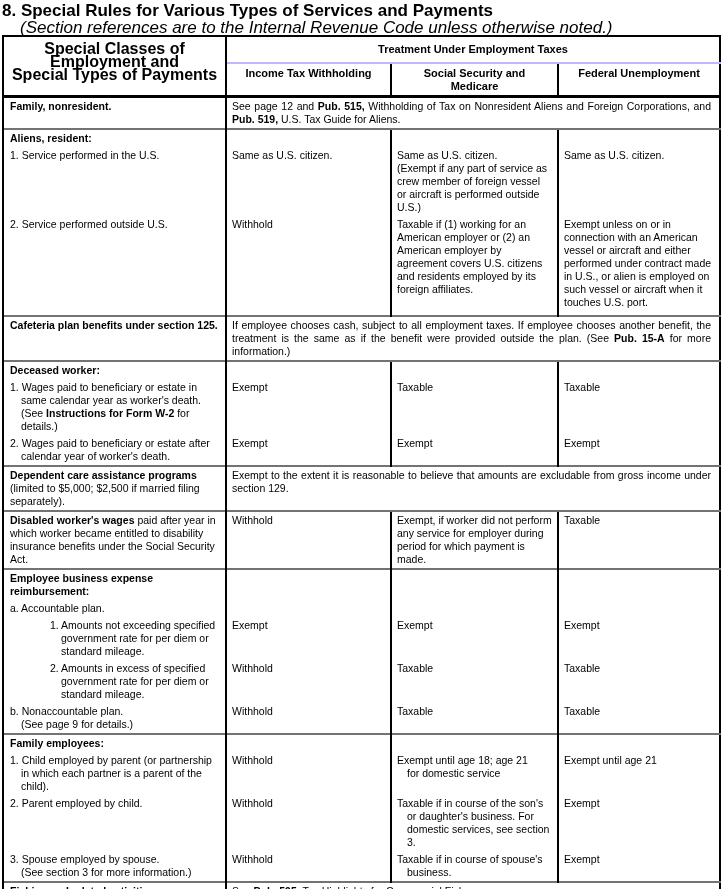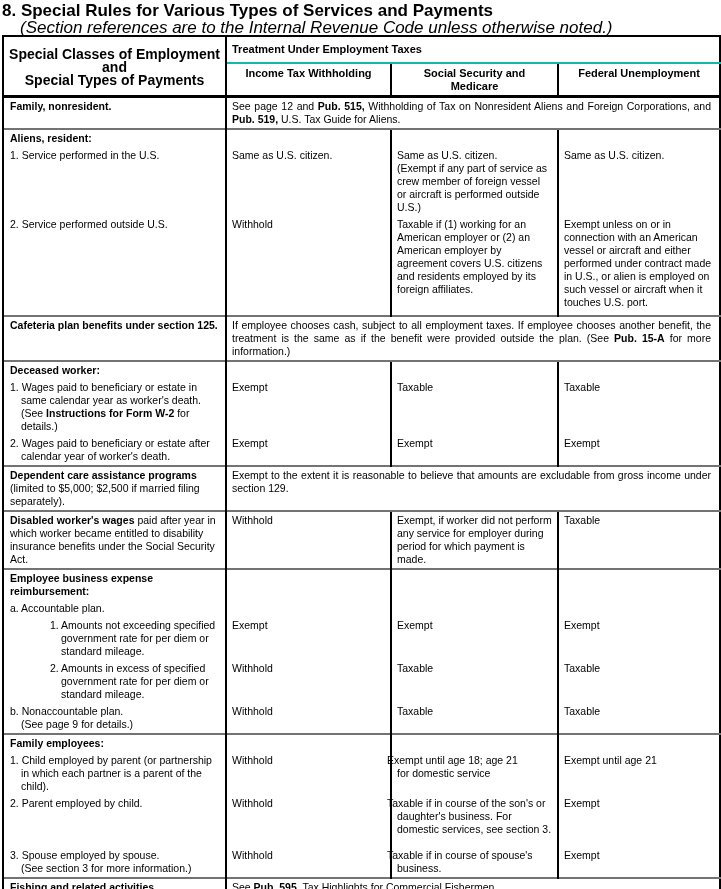--- a/index.html
+++ b/index.html
@@ -24,31 +24,31 @@
   td {
     border-left: 2px solid #000;
     vertical-align: top;
     padding: 2px 5px;
     font-size: 10.5px; line-height: 13px;
     white-space: pre-line;
     word-wrap: break-word;
   }
   
   tr.sec > td { border-top: 2px solid #737373; }
-  tr.hr2 > td { border-top: 2px solid #14b8a6; }
+  tr.hr2 > td { border-top: 2px solid #c4b5fd; }
   tr.body-start > td { border-top: 3px solid #000; }
   
-  td.hc1 { text-align: center; font-weight: bold; font-size: 14px; padding-top: 11px; }
-  td.hspan { font-weight: bold; font-size: 11px; vertical-align: middle; }
+  td.hc1 { text-align: center; font-weight: bold; font-size: 16px; padding-top: 5px; }
+  td.hspan { text-align: center; font-weight: bold; font-size: 11px; vertical-align: middle; }
   td.hsub { text-align: center; font-weight: bold; font-size: 11px; padding-top: 3px; }
   .b { font-weight: bold; }
   td.c1 { padding-left: 6px; }
   td.hang { padding-left: 17px; text-indent: -11px; }
   td.numi { padding-left: 57px; text-indent: -11px; }
-  td.hangv { padding-left: 5px; text-indent: -10px; margin-left: 16px; }
+  td.hangv { padding-left: 15px; text-indent: -10px; margin-left: 16px; }
   td.just { text-align: justify; padding-right: 8px; }
 </style>
 </head>
 <body>
 
 <div class="title">8. Special Rules for Various Types of Services and Payments</div>
 <div class="subtitle">(Section references are to the Internal Revenue Code unless otherwise noted.)</div>
 
 <table class="rules">
   <colgroup>

